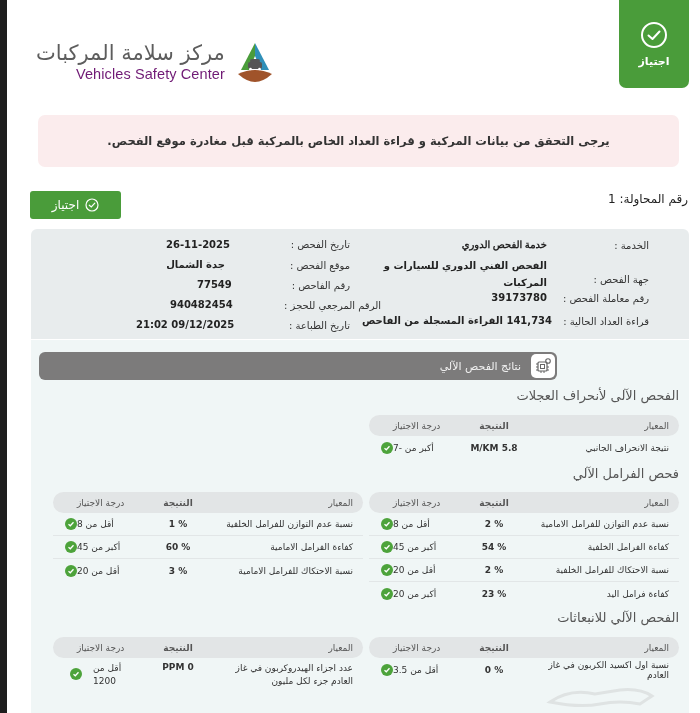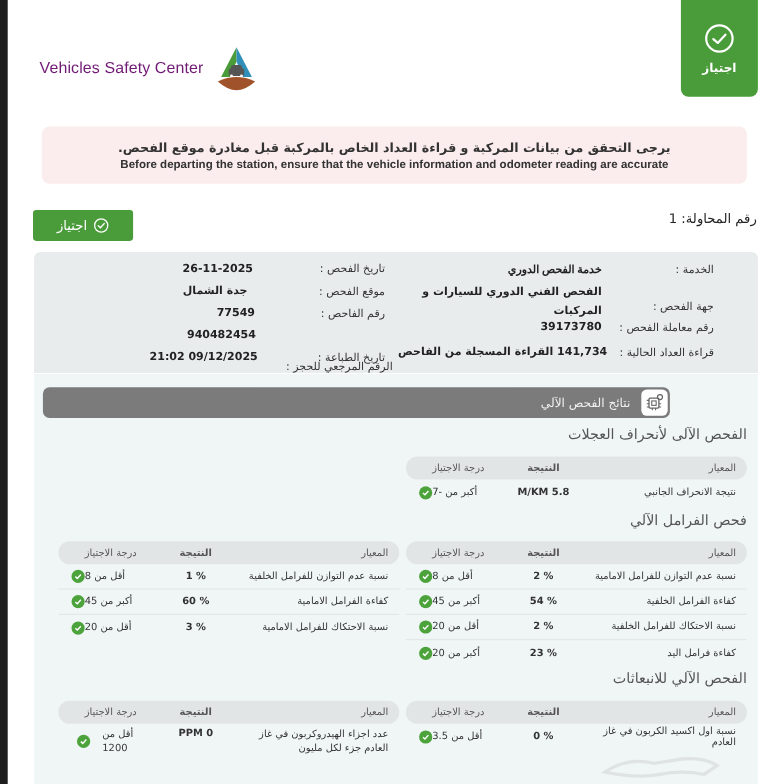--- a/index.html
+++ b/index.html
@@ -28,21 +28,21 @@
   .pass-btn { position: absolute; left: 30px; top: 191px; width: 91px; height: 28px; background: #4a9c3a; border-radius: 3px;
     color: #fff; display: flex; align-items: center; justify-content: center; gap: 6px; font-size: 12px; }
 
   
   .info { position: absolute; left: 31px; top: 229px; width: 658px; height: 110px; background: #e8eced; border-radius: 6px 6px 0 0; }
   .info-row { position: absolute; font-size: 10px; direction: rtl; }
   .info-val { font-weight: bold; color: #222; }
 
   
   .results { position: absolute; left: 31px; top: 340px; width: 658px; height: 373px; background: #f0f6f6; }
-  .results-header { position: absolute; left: 8px; top: 12px; width: 570px; height: 28px; background: #7c7b7b; border-radius: 6px;
+  .results-header { position: absolute; left: 8px; top: 12px; width: 518px; height: 28px; background: #7c7b7b; border-radius: 6px;
     display: flex; align-items: center; justify-content: flex-end; padding-right: 2px; direction: ltr; }
   .results-header .title { color: #f0f0f0; font-size: 11px; margin-right: 10px; direction: rtl; }
   .rh-icon { width: 24px; height: 24px; background: #fff; border-radius: 5px; display: flex; align-items: center; justify-content: center; }
 
   .sec-title { position: absolute; right: 10px; font-size: 13px; color: #555; direction: rtl; }
 
   .tbl { position: absolute; width: 310px; direction: rtl; }
   .tbl-head { height: 21px; background: #e2e5e6; border-radius: 11px; display: flex; align-items: center; font-size: 9px; color: #555; padding: 0 10px 0 6px; }
   .tbl-row { display: flex; align-items: center; font-size: 9px; color: #333; padding: 0 10px 0 6px; border-bottom: 1px solid #e2e6e7; height: 23px; }
   .tbl-row:last-child { border-bottom: none; }
@@ -54,20 +54,21 @@
 
   .watermark { position: absolute; left: 540px; top: 680px; width: 120px; height: 30px; }
 </style>
 </head>
 <body>
 
 <div class="left-strip"></div>
 
 <div class="logo-wrap">
   <div class="logo-text">
+    <span class="logo-ar">مركز سلامة المركبات</span>
     <span class="logo-en">Vehicles Safety Center</span>
   </div>
   <svg class="logo-mark" viewBox="0 0 44 44">
     <path d="M22 3 L8 30 L16 30 L22 16 Z" fill="#4a9c3a"></path>
     <path d="M22 3 L36 30 L28 30 L22 16 Z" fill="#2f8fb8"></path>
     <path d="M5 34 Q22 26 39 34 Q30 42 22 42 Q14 42 5 34 Z" fill="#a0532a"></path>
     <rect x="15" y="22" width="14" height="7" rx="2" fill="#555"></rect>
     <rect x="17" y="19" width="10" height="4" rx="2" fill="#555"></rect>
     <circle cx="17.5" cy="29" r="1.3" fill="#fff"></circle>
       <circle cx="26.5" cy="29" r="1.3" fill="#fff"></circle>
@@ -77,21 +78,20 @@
 <div class="pass-badge">
   <svg width="28" height="28" viewBox="0 0 28 28">
     <circle cx="14" cy="14" r="12" fill="none" stroke="#fff" stroke-width="2"></circle>
     <path d="M8.5 14.5 L12.5 18 L19.5 10.5" fill="none" stroke="#fff" stroke-width="2" stroke-linecap="round" stroke-linejoin="round"></path>
   </svg>
   <span class="lbl">اجتياز</span>
 </div>
 
 <div class="alert">
   <span class="ar">يرجى التحقق من بيانات المركبة و قراءة العداد الخاص بالمركبة قبل مغادرة موقع الفحص.</span>
-  <span class="en">Before departing the station, ensure that the vehicle information and odometer reading are accurate</span>
 </div>
 
 <div class="attempt">رقم المحاولة: 1</div>
 
 <div class="pass-btn">
   <span>اجتياز</span>
   <svg width="14" height="14" viewBox="0 0 14 14">
     <circle cx="7" cy="7" r="6" fill="none" stroke="#fff" stroke-width="1.2"></circle>
     <path d="M4.3 7.2 L6.3 9 L9.8 5.2" fill="none" stroke="#fff" stroke-width="1.2" stroke-linecap="round"></path>
   </svg>
@@ -113,21 +113,21 @@
 
   <div class="info-row" style="right:339px; top:10px;">تاريخ الفحص :</div>
   <div class="info-row info-val" style="left:135px; top:10px; direction:ltr;">26-11-2025</div>
 
   <div class="info-row" style="right:339px; top:31px;">موقع الفحص :</div>
   <div class="info-row info-val" style="right:464px; top:30px;">جدة الشمال</div>
 
   <div class="info-row" style="right:339px; top:51px;">رقم الفاحص :</div>
   <div class="info-row info-val" style="left:166px; top:50px; direction:ltr;">77549</div>
 
-  <div class="info-row" style="right:332px; top:71px;margin-top:28px;">الرقم المرجعي للحجز :</div>
+  <div class="info-row" style="right:308px; top:71px;">الرقم المرجعي للحجز :</div>
   <div class="info-row info-val" style="left:139px; top:70px; direction:ltr;">940482454</div>
 
   <div class="info-row" style="right:339px; top:91px;">تاريخ الطباعة :</div>
   <div class="info-row info-val" style="left:105px; top:90px; direction:ltr;">21:02 09/12/2025</div>
 </div>
 
 <div class="results">
   <div class="results-header">
     <span class="title">نتائج الفحص الآلي</span>
     <div class="rh-icon">

